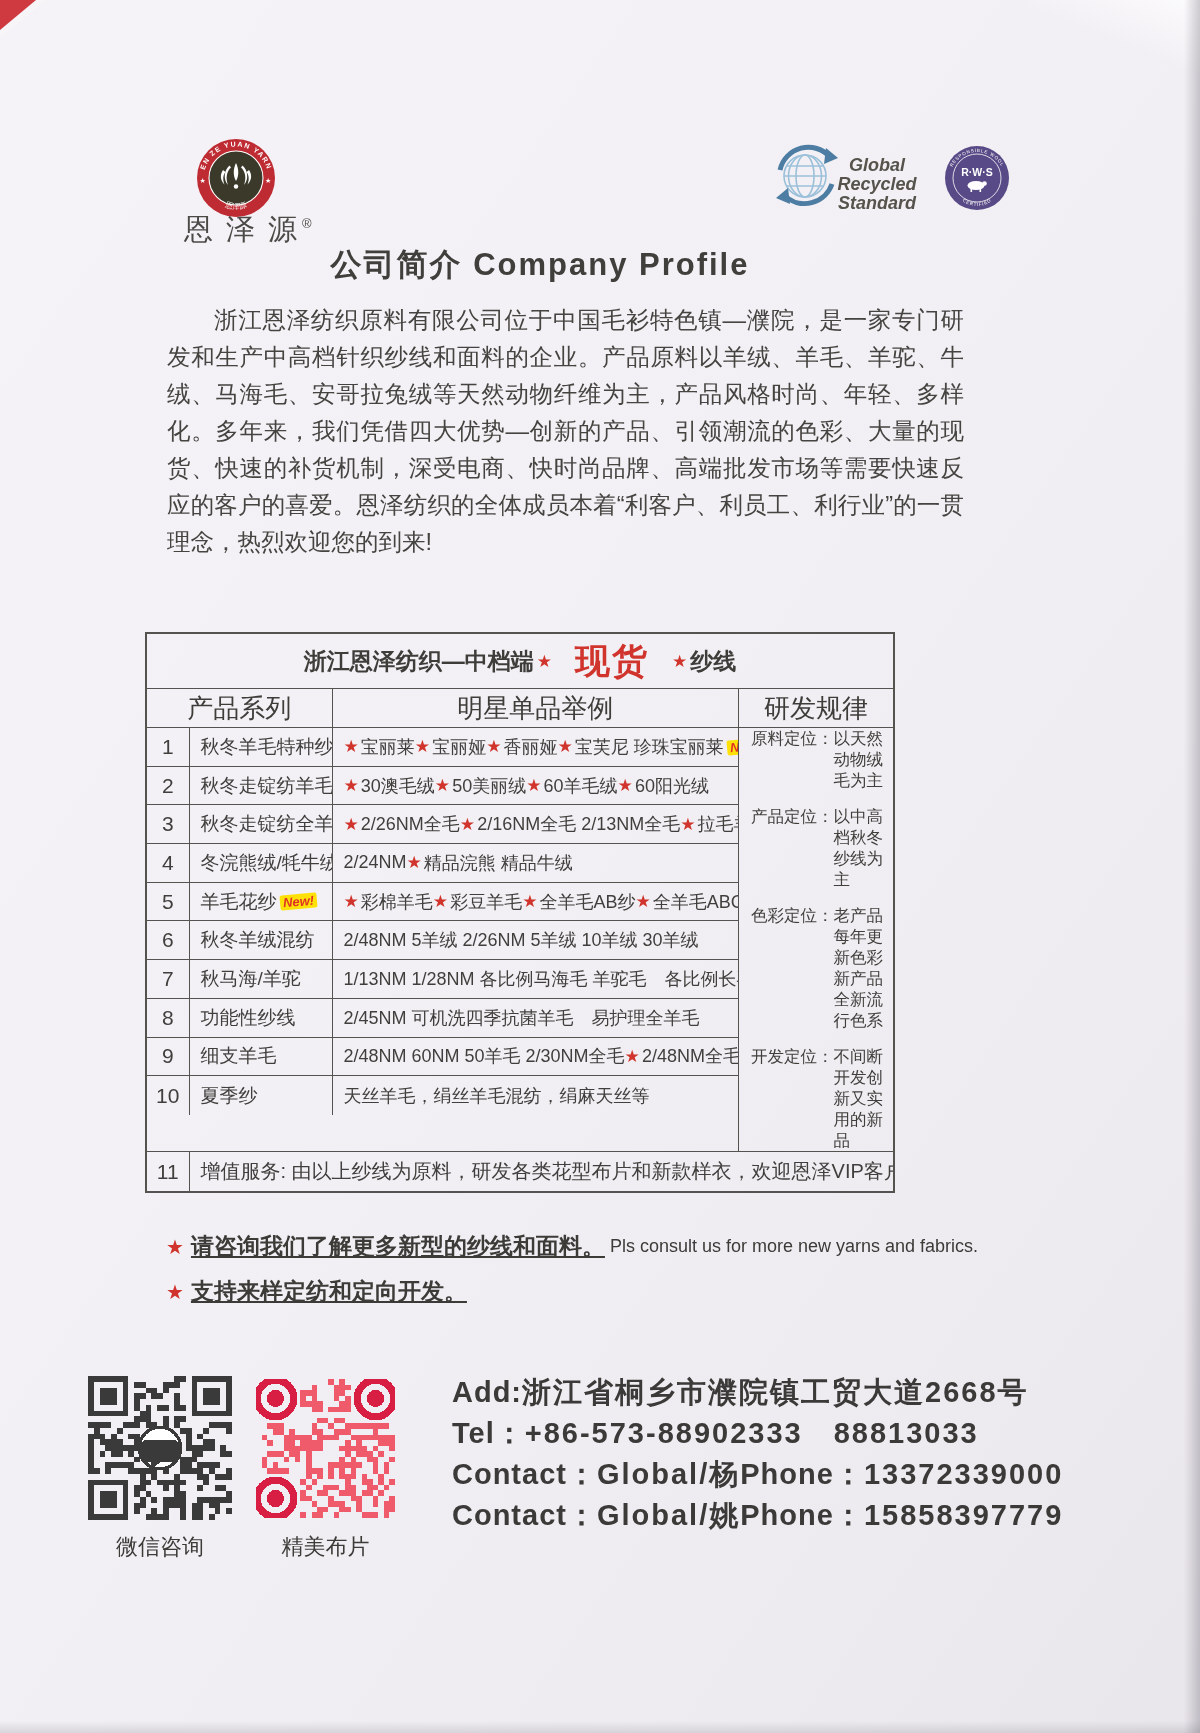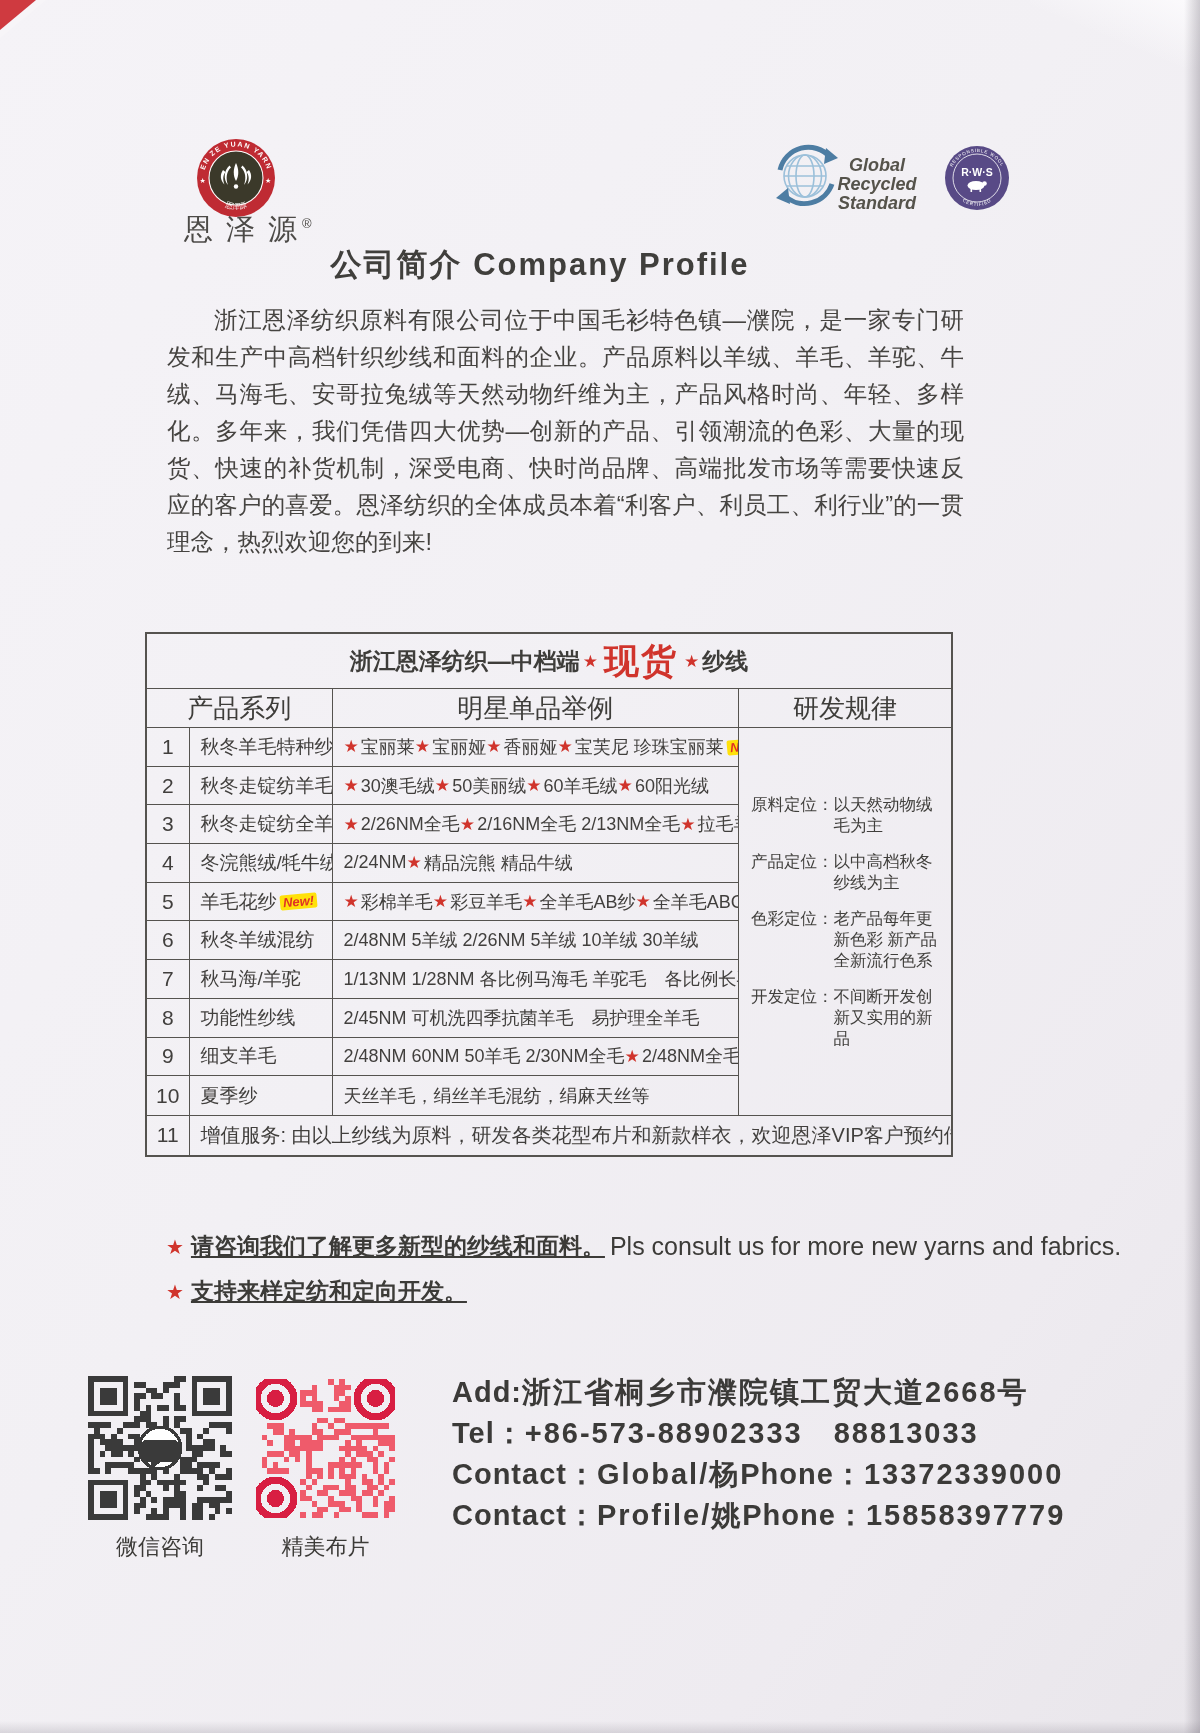--- a/index.html
+++ b/index.html
@@ -31,25 +31,25 @@
     font-size:18px; line-height:19px; font-weight:700; color:#55534b;font-style:italic; }
   .rws { position:absolute; left:944px; top:145px; width:66px; height:66px; }
 
   .doc-title { position:absolute; left:145px; top:244px; width:790px; text-align:center;
     font-size:31px; font-weight:600; color:#403f3c; letter-spacing:2px; }
 
   .intro { position:absolute; left:167px; top:302px; width:797px; font-size:23.5px;
     line-height:37px; text-align:justify; text-indent:2em; color:#464441; }
 
   
-  .yarn-table { position:absolute; left:145px; top:632px; width:808px;
+  .yarn-table { position:absolute; left:145px; top:632px; width:750px;
     border:2px solid #55534f; background:rgba(255,255,255,.0); }
   .t-title { height:55px; border-bottom:1.5px solid #55534f; display:flex;
     align-items:center; justify-content:center; font-size:23px; font-weight:700; color:#3e3d3a; }
-  .t-title .hl { font-size:35px; font-weight:800; color:#d0342c; margin:0 3px; letter-spacing:2px; }
+  .t-title .hl { font-size:35px; font-weight:800; color:#d0342c; margin:0 20px; letter-spacing:2px; }
   .t-title .star-lg { color:#d0342c; font-size:17px; margin:0 3px; }
   .t-head { display:flex; height:39px; border-bottom:1.5px solid #55534f;
     font-weight:400; font-size:26px; color:#3e3d3a; }
   .th { display:flex; align-items:center; justify-content:center; }
   .th-series { width:185.5px; border-right:1.5px solid #55534f; }
   .th-ex { width:406.5px; border-right:1.5px solid #55534f; }
   .th-rules { flex:1; }
   .t-body { display:flex; }
   .t-left { width:592px; border-right:1.5px solid #55534f; }
   .t-row { display:flex; height:38.7px; }
@@ -71,21 +71,21 @@
   .star { color:#d0342c; margin-right:2px; font-size:.95em; }
   .new-badge { display:inline-block; background:#ffe10a; color:#e03226; font-style:italic;
     font-weight:700; font-size:13px; line-height:15px; padding:0 3px; border-radius:2px;
     transform:rotate(-5deg); vertical-align:8px; margin:0 1px 0 3px; }
 
   
   .notes { position:absolute; left:166px; top:1224px; }
   .note { height:45px; display:flex; align-items:center; font-size:23px; color:#3c3b38; }
   .note-star { color:#d0342c; margin-right:7px; font-size:20px; }
   .note-cn { font-weight:700;text-decoration:underline; }
-  .note-en { font-weight:400; font-size:25px; margin-left:5px; }
+  .note-en { font-weight:400; font-size:18px; margin-left:5px; }
 
   
   .qr { position:absolute; }
   .qr-wechat { left:88px; top:1376px; width:144px; height:144px; }
   .qr-fabric { left:256px; top:1379px; width:139px; height:139px; }
   .qr-label { position:absolute; text-align:center; font-size:22px; color:#3c3b38; }
   .qr-label-1 { left:88px; top:1532px; width:144px; }
   .qr-label-2 { left:256px; top:1532px; width:139px; }
   .contact { position:absolute; left:452px; top:1372px; width:540px; }
   .f-line { height:41px; display:flex; align-items:center; font-size:29px; font-weight:600;
@@ -711,19 +711,19 @@
       </div>
       <div class="f-line">
         <span class="f-label">Contact：</span>
         <span class="f-value">Global/杨</span>
         <span class="f-sep"></span>
         <span class="f-label">Phone：</span>
         <span class="f-value">13372339000</span>
       </div>
       <div class="f-line">
         <span class="f-label">Contact：</span>
-        <span class="f-value">Profile/姚</span>
+        <span class="f-value">Global/姚</span>
         <span class="f-sep"></span>
         <span class="f-label">Phone：</span>
         <span class="f-value">15858397779</span>
       </div>
     </div>
 </div>
 
 </body></html>

